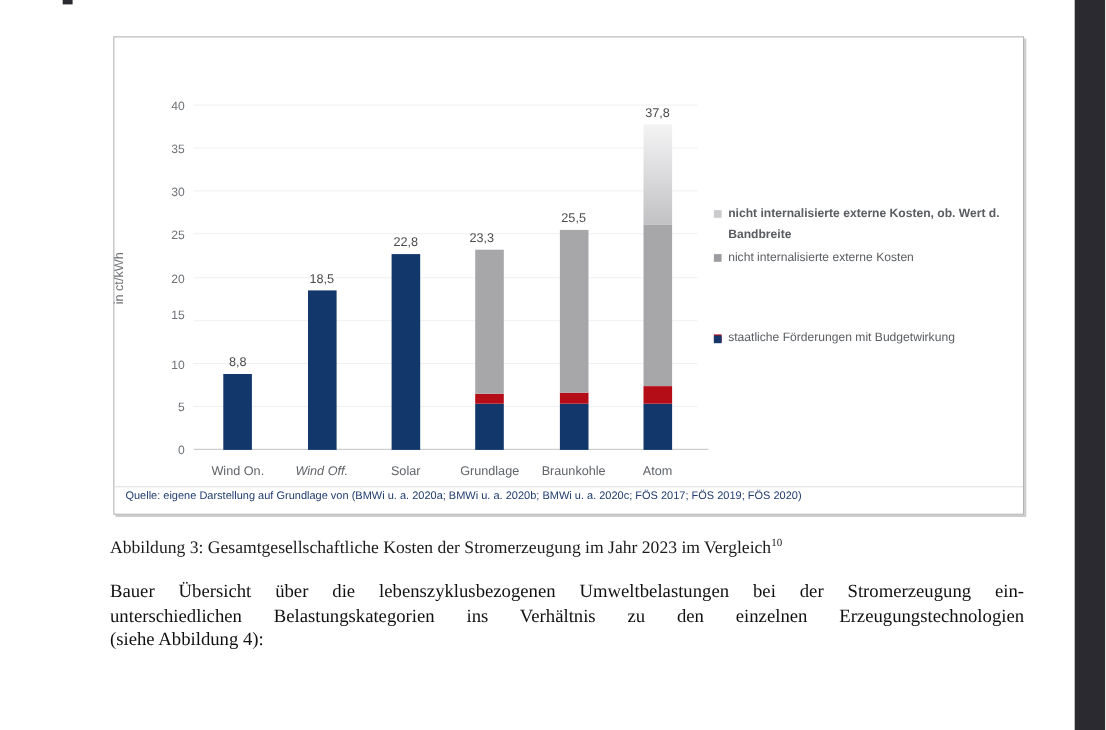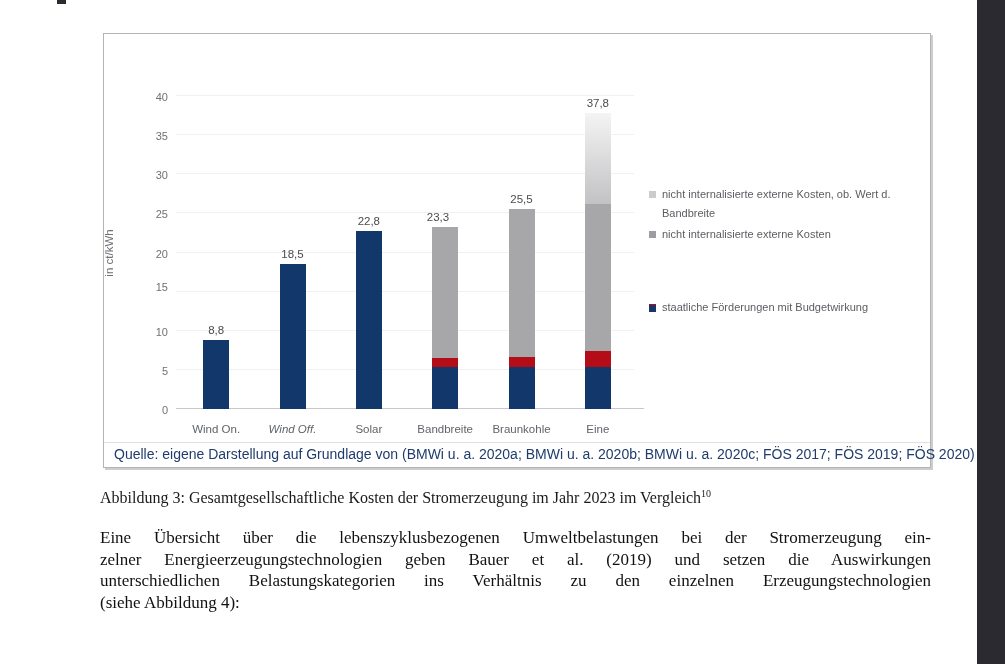--- a/index.html
+++ b/index.html
@@ -27,21 +27,21 @@
   .xcat{position:absolute;bottom:-26px;width:86px;text-align:center;font-size:11.5px;color:#606468;white-space:nowrap;}
 
   
   #chart-legend{position:absolute;left:545px;top:0;width:292px;}
   .legend-entry{position:absolute;left:0;width:292px;padding-left:13px;box-sizing:border-box;
                 font-size:11px;line-height:19px;color:#5a5d61;}
   .legend-swatch{position:absolute;left:0;top:6px;width:7px;height:7px;}
 
   
   #source-divider{position:absolute;left:0;right:0;top:408px;height:1px;background:#e0e0e0;}
-  #figure-source{position:absolute;left:10px;top:412px;right:6px;color:#1f3c6d;font-size:14px;white-space:nowrap;}
+  #figure-source{position:absolute;left:10px;top:412px;right:6px;color:#1f3c6d;font-size:10px;white-space:nowrap;}
 
   
   #figure-caption{position:absolute;left:100px;top:488px;width:840px;color:#1a1a1a;
                   font-family:"Liberation Serif",serif;font-size:16px;}
   #figure-caption sup{font-size:10px;}
   #body-paragraph{position:absolute;left:100px;top:527px;width:831px;color:#111;
                   font-family:"Liberation Serif",serif;font-size:17px;line-height:21.5px;}
   .para-line{text-align:justify;text-align-last:justify;}
   .para-line.last{text-align-last:left;}
 </style>
@@ -81,48 +81,47 @@
         <div class="seg" style="left: 103.5px; bottom: 0px; height: 144.762px; background: rgb(18, 55, 107);"></div>
         <div class="bar-total" style="left: 86.5px; bottom: 148.762px;">18,5</div>
         <div class="xcat" style="left: 73.5px; font-style: italic;">Wind Off.</div>
         <div class="seg" style="left: 179.833px; bottom: 0px; height: 178.41px; background: rgb(18, 55, 107);"></div>
         <div class="bar-total" style="left: 162.833px; bottom: 182.41px;">22,8</div>
         <div class="xcat" style="left: 149.833px;">Solar</div>
         <div class="seg" style="left: 256.167px; bottom: 0px; height: 42.255px; background: rgb(18, 55, 107);"></div>
         <div class="seg" style="left: 256.167px; bottom: 42.255px; height: 8.6075px; background: rgb(181, 13, 23);"></div>
         <div class="seg" style="left: 256.167px; bottom: 50.8625px; height: 131.46px; background: rgb(167, 167, 170);"></div>
         <div class="bar-total" style="left: 232px; bottom: 186.322px;">23,3</div>
-        <div class="xcat" style="left: 226.167px;">Bandbreite</div>
+        <div class="xcat" style="left: 226.167px;">Grundlage</div>
         <div class="seg" style="left: 332.5px; bottom: 0px; height: 42.255px; background: rgb(18, 55, 107);"></div>
         <div class="seg" style="left: 332.5px; bottom: 42.255px; height: 10.1725px; background: rgb(181, 13, 23);"></div>
         <div class="seg" style="left: 332.5px; bottom: 52.4275px; height: 147.11px; background: rgb(167, 167, 170);"></div>
         <div class="bar-total" style="left: 315.5px; bottom: 203.537px;">25,5</div>
         <div class="xcat" style="left: 302.5px; text-align: center;">Braunkohle</div>
         <div class="seg" style="left: 408.833px; bottom: 0px; height: 42.255px; background: rgb(18, 55, 107);"></div>
         <div class="seg" style="left: 408.833px; bottom: 42.255px; height: 15.65px; background: rgb(181, 13, 23);"></div>
         <div class="seg" style="left: 408.833px; bottom: 57.905px; height: 147.11px; background: rgb(167, 167, 170);"></div>
         <div class="seg" style="left: 408.833px; bottom: 205.015px; height: 90.77px; background: linear-gradient(rgb(244, 244, 245), rgb(194, 194, 196));"></div>
         <div class="bar-total" style="left: 391.833px; bottom: 299.785px;">37,8</div>
-        <div class="xcat" style="left: 378.833px;">Eine</div>
+        <div class="xcat" style="left: 378.833px;">Atom</div>
       </div>
 
     <div id="chart-legend">
-        <div class="legend-entry" style="top: 151px;"><div class="legend-swatch" style="background: rgb(203, 203, 206);"></div><span>nicht internalisierte externe Kosten, ob. Wert d. Bandbreite</span></div>
+        <div class="legend-entry" style="top: 151px; font-weight: bold;"><div class="legend-swatch" style="background: rgb(203, 203, 206);"></div><span>nicht internalisierte externe Kosten, ob. Wert d. Bandbreite</span></div>
         <div class="legend-entry" style="top: 191px;"><div class="legend-swatch" style="background: rgb(157, 157, 161);"></div><span>nicht internalisierte externe Kosten</span></div>
         <div class="legend-entry" style="top: 228px; margin-top: 36px;"><div class="legend-swatch" style="background: rgb(181, 13, 23);"></div><span>staatliche Förderungen mit Budgetwirkung</span></div>
         <div class="legend-entry" style="top: 265px;"><div class="legend-swatch" style="background: rgb(22, 54, 107);"></div></div>
       </div>
 
     <div id="source-divider"></div>
     <div id="figure-source">Quelle: eigene Darstellung auf Grundlage von (BMWi u. a. 2020a; BMWi u. a. 2020b; BMWi u. a. 2020c; FÖS 2017; FÖS 2019; FÖS 2020)</div>
   </div>
 
   <div id="figure-caption">
     <span>Abbildung 3: Gesamtgesellschaftliche Kosten der Stromerzeugung im Jahr 2023 im Vergleich</span><sup>10</sup>
   </div>
 
   <div id="body-paragraph">
-      <div class="para-line">Eine Übersicht über die lebenszyklusbezogenen Umweltbelastungen bei der Stromerzeugung ein-</div>
-      <div class="para-line">zelner Energieerzeugungstechnologien geben Bauer et al. (2019) und setzen die Auswirkungen</div>
+      <div class="para-line">Bauer Übersicht über die lebenszyklusbezogenen Umweltbelastungen bei der Stromerzeugung ein-</div>
       <div class="para-line">unterschiedlichen Belastungskategorien ins Verhältnis zu den einzelnen Erzeugungstechnologien</div>
       <div class="para-line last">(siehe Abbildung 4):</div>
     </div>
 </div>
 
 </body></html>

